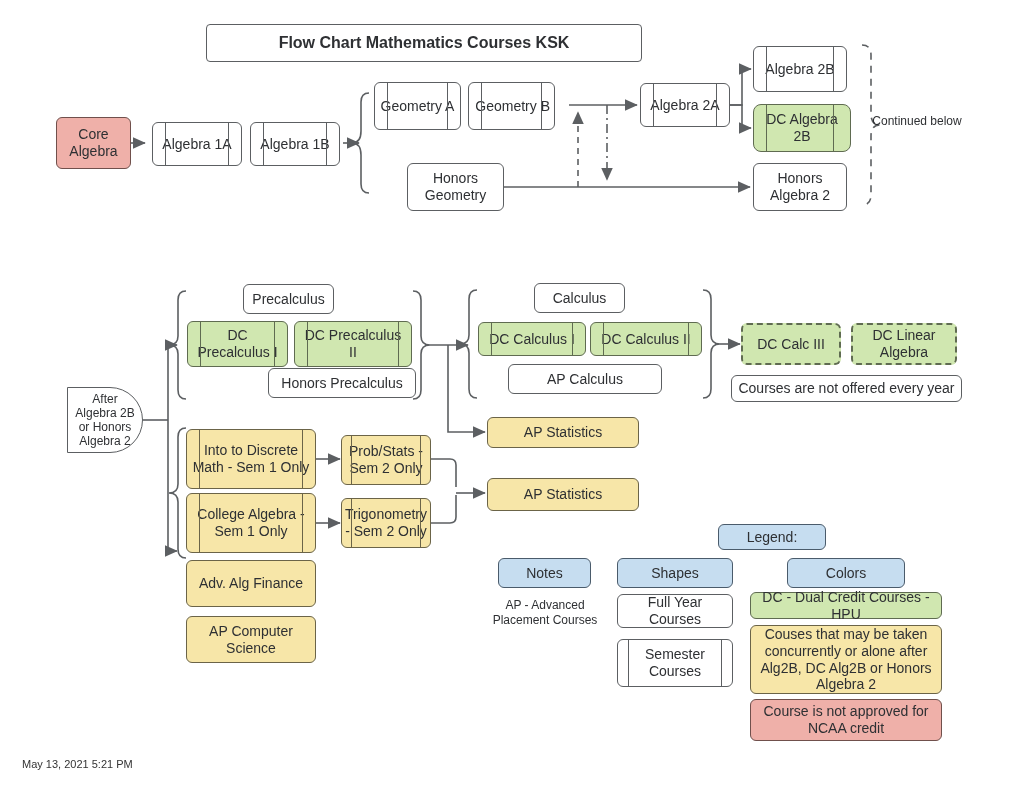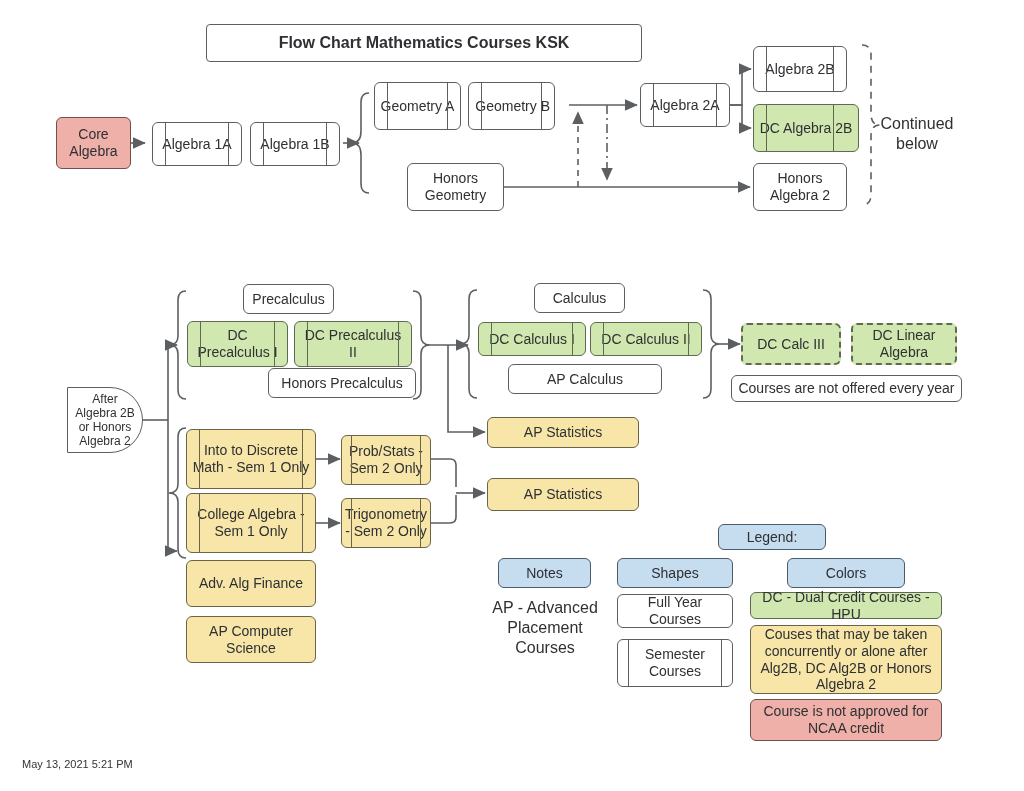--- a/index.html
+++ b/index.html
@@ -38,21 +38,21 @@
   .blue{background:#c6ddf0;border-color:#4a5b6b;}
   .dashed{border-style:dashed;border-width:2px;}
 
   
   .dshape{
     border-radius:0 70px 70px 0;
     font-size:12px;
   }
 
   .plain-text{
-    position:absolute;text-align:center;font-size:16px;color:#2e3033;
+    position:absolute;text-align:center;font-size:12px;color:#2e3033;
     line-height:1.25;z-index:2;
   }
   .timestamp{
     position:absolute;left:22px;top:758px;font-size:11px;color:#333;
     z-index:3;
   }
 </style>
 </head>
 <body>
 
@@ -163,21 +163,21 @@
 
   <div class="sem" style="left:753px;top:46px;width:94px;height:46px;">
     <div class="node" style="left:0;top:0;width:94px;height:46px;">
       <span>Algebra 2B</span>
     </div>
     <div class="inner-l" style="z-index:3;"></div>
     <div class="inner-r" style="z-index:3;"></div>
   </div>
 
   <div class="sem" style="left:753px;top:104px;width:94px;height:48px;">
-    <div class="node green" style="left:0;top:0;width:106px;height:48px;">
+    <div class="node green" style="left:0;top:0;width:98px;height:48px;border-radius:8px;">
       <span>DC Algebra 2B</span>
     </div>
     <div class="inner-l" style="z-index:3;border-color:#5f6b51;"></div>
     <div class="inner-r" style="z-index:3;border-color:#5f6b51;"></div>
   </div>
 
   <div class="node" style="left:753px;top:163px;width:94px;height:48px;">Honors Algebra 2</div>
 
   <div class="plain-text" style="left:872px;top:114px;width:90px;">Continued below</div>
 

